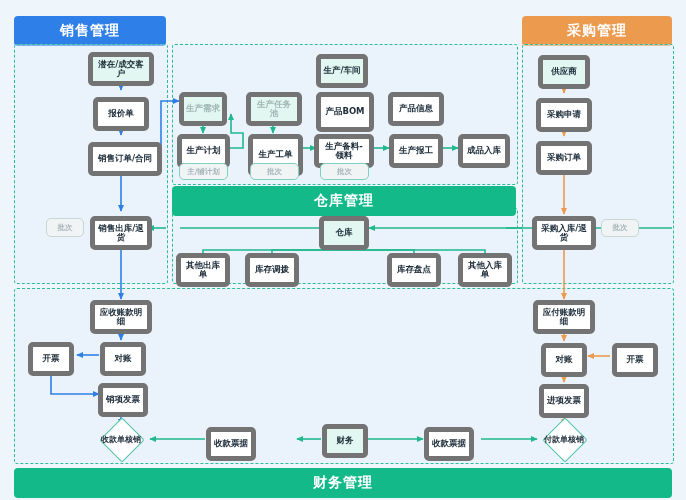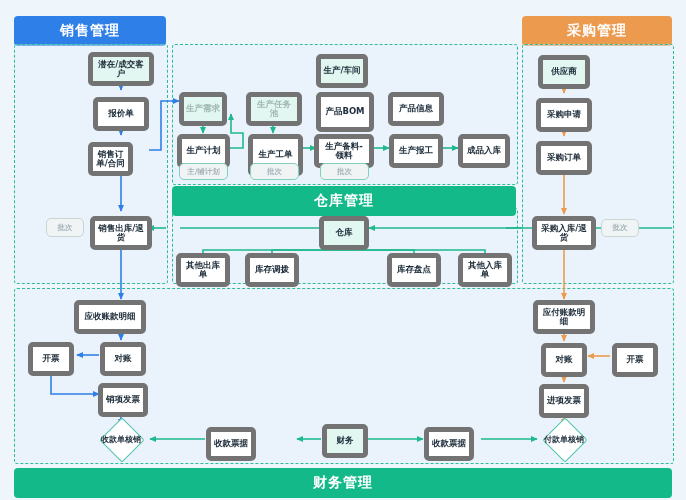--- a/index.html
+++ b/index.html
@@ -141,21 +141,21 @@
 
       <path d="M321,439 L297,439" stroke="#1fb98d" marker-end="url(#ag)"></path>
       <path d="M205,439 L150,439" stroke="#1fb98d" marker-end="url(#ag)"></path>
       <path d="M367,439 L423,439" stroke="#1fb98d" marker-end="url(#ag)"></path>
       <path d="M481,439 L537,439" stroke="#1fb98d" marker-end="url(#ag)"></path>
     </g>
   </svg>
 
   <div class="node mint" style="left:88px;top:52px;width:66px;height:23px;">潜在/成交客户</div>
   <div class="node" style="left:93px;top:97px;width:56px;height:23px;">报价单</div>
-  <div class="node" style="left:88px;top:142px;width:45px;height:23px;">销售订单/合同</div>
+  <div class="node" style="left:88px;top:142px;width:74px;height:23px;">销售订单/合同</div>
   <div class="node" style="left:90px;top:216px;width:62px;height:23px;">销售出库/退货</div>
   <div class="tag" style="left:46px;top:218px;width:38px;height:19px;">批次</div>
 
   <div class="node mint faded" style="left:179px;top:92px;width:48px;height:22px;">生产需求</div>
   <div class="node mint faded" style="left:246px;top:92px;width:56px;height:22px;">生产任务池</div>
   <div class="node mint" style="left:316px;top:54px;width:52px;height:22px;">生产/车间</div>
   <div class="node" style="left:316px;top:92px;width:58px;height:40px;">产品BOM</div>
   <div class="node" style="left:388px;top:92px;width:56px;height:24px;">产品信息</div>
   <div class="node" style="left:177px;top:134px;width:53px;height:26px;">生产计划</div>
   <div class="node" style="left:248px;top:134px;width:55px;height:42px;">生产工单</div>
@@ -172,21 +172,21 @@
   <div class="node" style="left:245px;top:253px;width:54px;height:23px;">库存调拨</div>
   <div class="node" style="left:387px;top:253px;width:54px;height:23px;">库存盘点</div>
   <div class="node" style="left:458px;top:253px;width:54px;height:23px;">其他入库单</div>
 
   <div class="node mint" style="left:538px;top:55px;width:52px;height:23px;">供应商</div>
   <div class="node" style="left:536px;top:98px;width:56px;height:23px;">采购申请</div>
   <div class="node" style="left:536px;top:141px;width:56px;height:23px;">采购订单</div>
   <div class="node" style="left:532px;top:216px;width:64px;height:24px;">采购入库/退货</div>
   <div class="tag" style="left:601px;top:219px;width:38px;height:18px;">批次</div>
 
-  <div class="node" style="left:74px;top:300px;width:72px;height:25px;">应收账款明细</div>
+  <div class="node" style="left:90px;top:300px;width:62px;height:25px;">应收账款明细</div>
   <div class="node" style="left:100px;top:342px;width:46px;height:25px;">对账</div>
   <div class="node" style="left:28px;top:342px;width:46px;height:25px;">开票</div>
   <div class="node" style="left:98px;top:383px;width:50px;height:25px;">销项发票</div>
 
   <div class="node" style="left:533px;top:300px;width:62px;height:25px;">应付账款明细</div>
   <div class="node" style="left:541px;top:343px;width:46px;height:25px;">对账</div>
   <div class="node" style="left:612px;top:343px;width:46px;height:25px;">开票</div>
   <div class="node" style="left:539px;top:384px;width:50px;height:25px;">进项发票</div>
 
   <div class="diamond" style="left:90px;top:422px;width:62px;height:34px;">

